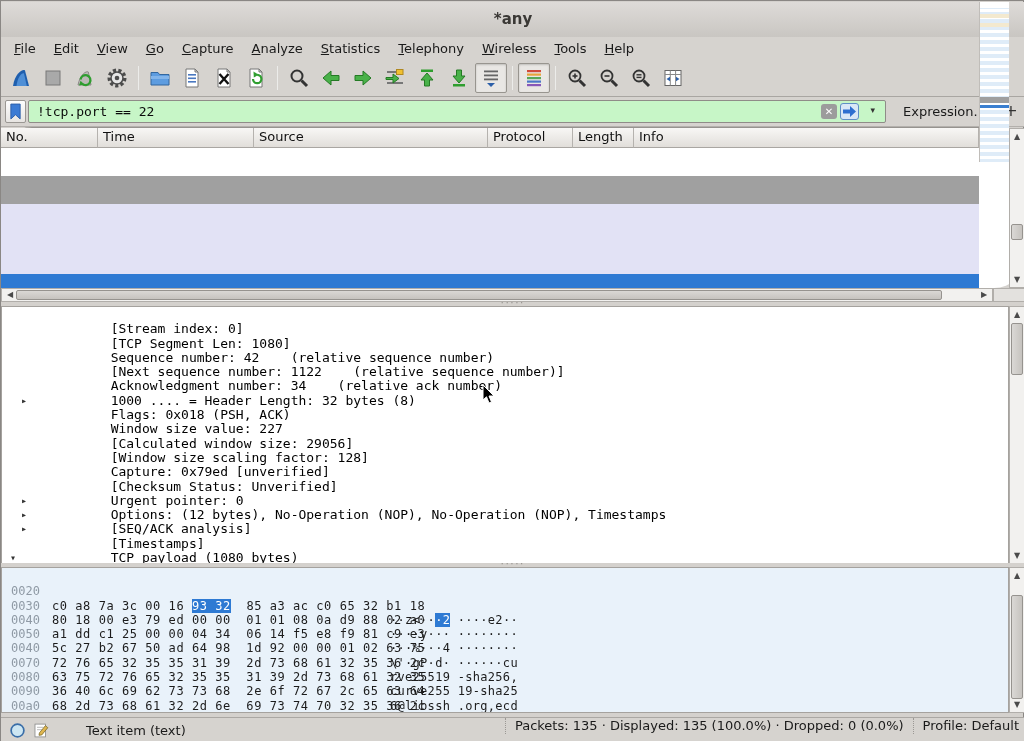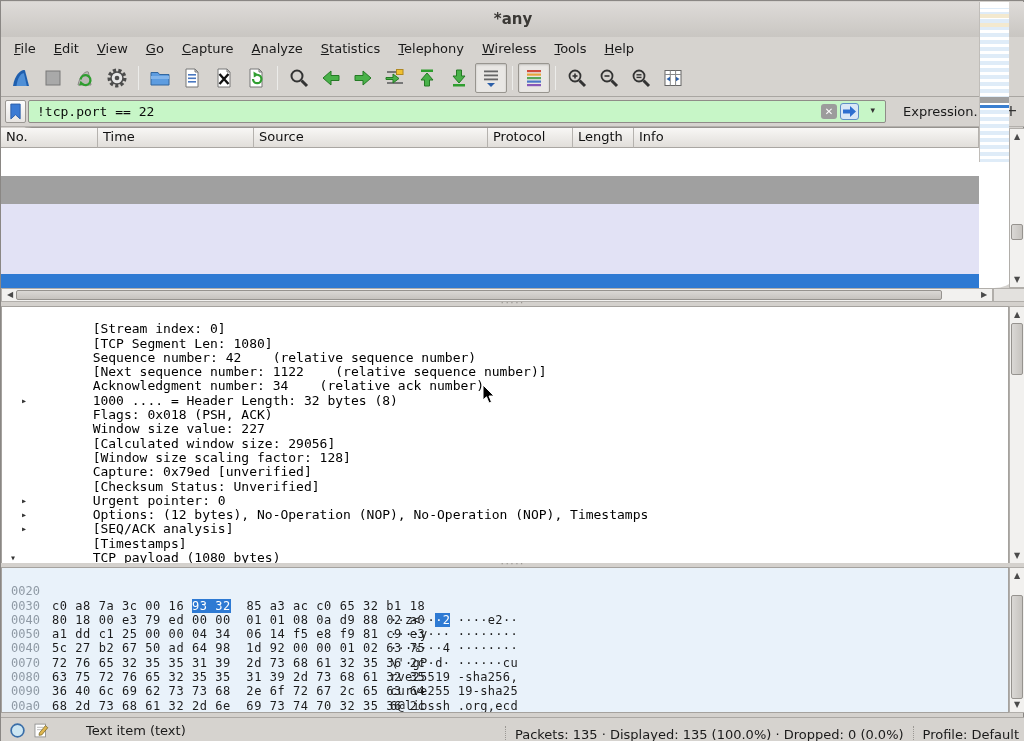--- a/index.html
+++ b/index.html
@@ -75,37 +75,37 @@
   .corner { left:992px; top:287px; width:32px; height:14px; background:#e3e1de; border:1px solid #b1aeaa; }
 
   
   .splitter { left:0; width:1024px; height:4px; background:#d4d1cd; text-align:center; color:#8d8a86; font-size:9px; line-height:3px; letter-spacing:2px; }
 
   
   .details { left:0; top:305px; width:1008px; height:258px; background:#ffffff; border:1px solid #a5a29e; overflow:hidden; padding-top:1px; }
   .dline { position:relative; height:14.3px; font-family:"DejaVu Sans Mono", monospace; font-size:13px; line-height:14.3px; white-space:pre; color:#000; }
   .dline .arrow { position:absolute; top:0; font-size:10px; color:#333; }
   .ind0 { padding-left:23px; }  .ind0 .arrow { left:8px; }
-  .ind1 { padding-left:28px; }  .ind1 .arrow { left:19px; }
+  .ind1 { padding-left:46px; }  .ind1 .arrow { left:19px; }
   .det-vscroll { left:1008px; top:305px; height:258px; }
 
   
   .hexpane { left:0; top:566px; width:1008px; height:146px; background:#e9f2fa; border:1px solid #a5a29e; overflow:hidden; padding-top:2px; }
   .hrow { position:relative; height:14.3px; font-family:"DejaVu Sans Mono", monospace; font-size:12px; line-height:14.3px; white-space:pre; }
   .h-off { position:absolute; left:9px; color:#8f9aa5; }
   .h-hex { position:absolute; left:50px; color:#1c1c1c; letter-spacing:0.55px; }
   .h-asc { position:absolute; left:388px; color:#1c1c1c; letter-spacing:0.3px; }
   .hl { background:#2e7ad3; color:#fff; }
   .hex-vscroll { left:1008px; top:566px; height:146px; }
 
   
   .statusbar { left:0; top:716px; width:1024px; height:25px; background:#d6d3cf; border-top:1px solid #aaa7a3; font-size:13px; color:#1a1a1a; }
   .sb-left { left:8px; top:0; height:24px; display:flex; align-items:center; gap:7px; }
   .sb-help { margin-left:30px; }
-  .sb-right { right:6px; top:0; height:24px; display:flex; align-items:flex-end; }
+  .sb-right { right:6px; top:0; height:24px; display:flex; align-items:flex-start; }
   .sb-dotsep { width:1px; height:16px; border-left:1px dotted #9b9894; margin:0 9px; }
 </style>
 </head>
 <body>
 
 <div class="win">
 
   <div class="abs titlebar">
     <div class="title">*any</div>
     <div class="abs close-btn">✕</div>

